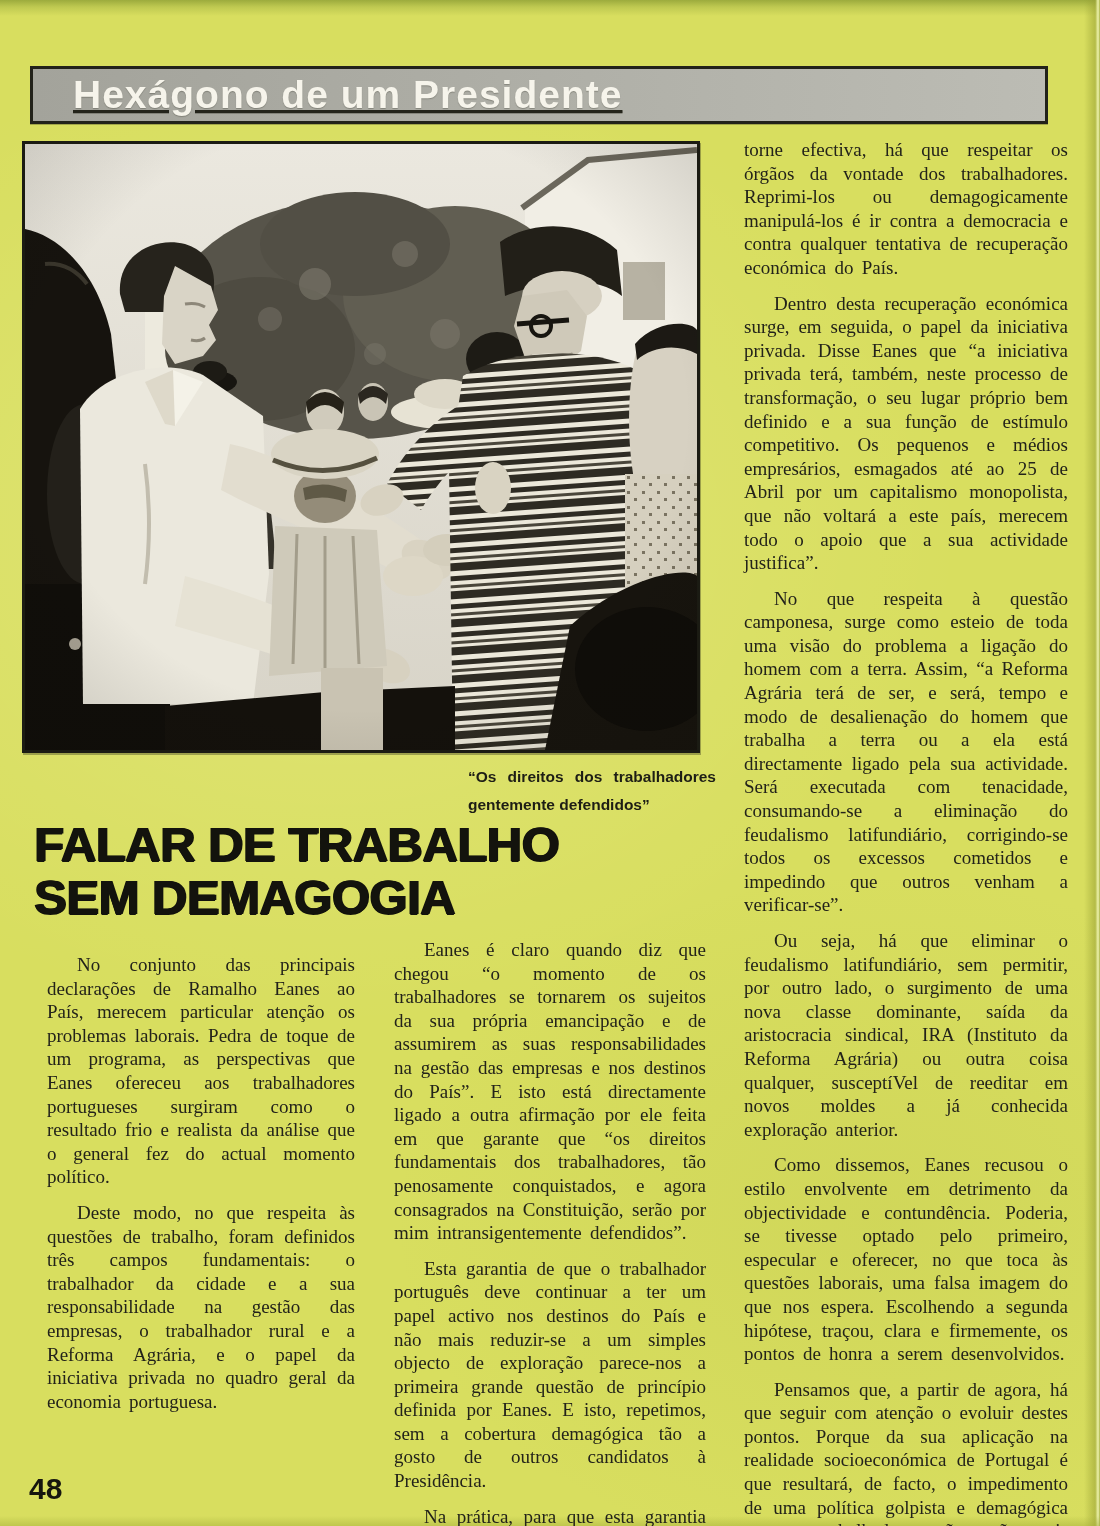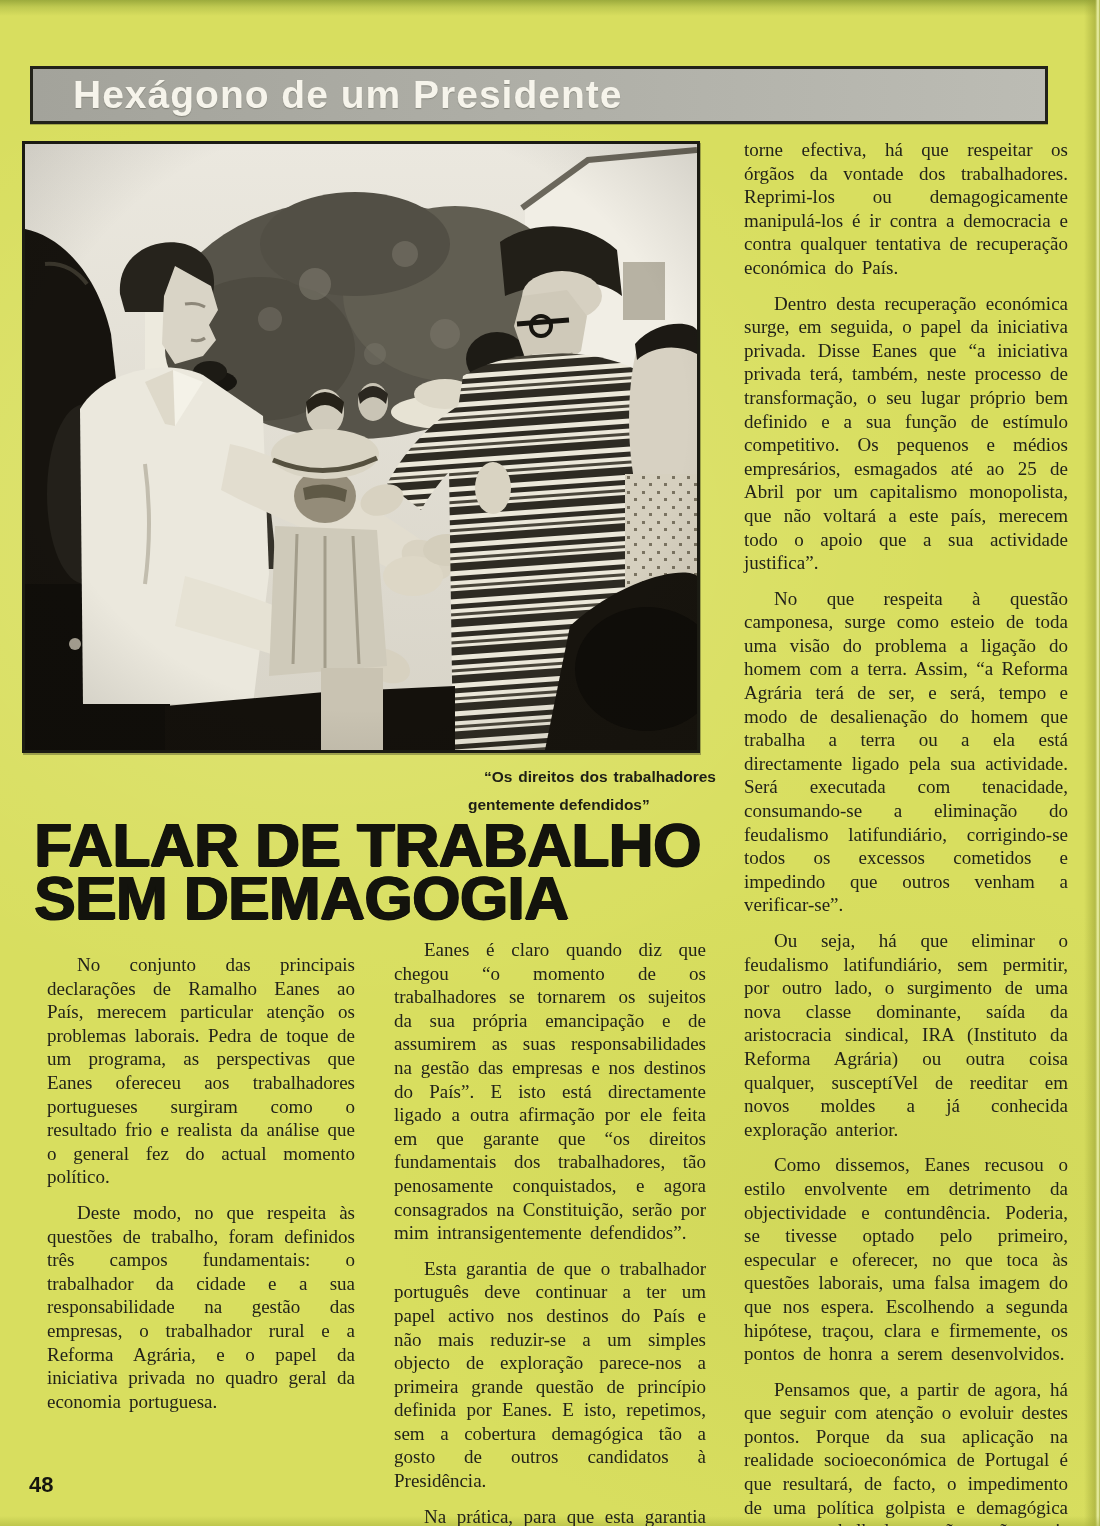--- a/index.html
+++ b/index.html
@@ -23,20 +23,21 @@
   .edge-bottom{position:absolute;left:0;bottom:0;width:100%;height:10px;
     background:linear-gradient(rgba(160,170,55,0), rgba(160,170,55,.45));}
 
   
   .banner{
     position:absolute;left:30px;top:66px;width:1012px;height:52px;
     background:linear-gradient(90deg,#a3a39b,#b0b0a8 55%,#bcbcb4);
     border:3px solid #22221a;
     display:flex;align-items:center;
     box-shadow:0 1px 0 rgba(0,0,0,.25);
+    text-decoration:underline;
   }
   .banner-title{
     font-family:"Liberation Sans", sans-serif;
     font-weight:700;font-size:39px;letter-spacing:1px;
     color:#f6f4eb;padding-left:40px;white-space:nowrap;
     text-shadow:0 1px 1px rgba(60,60,50,.35);
   }
 
   
   .photo{
@@ -46,27 +47,27 @@
   }
   .photo svg{display:block;}
 
   
   .caption{
     position:absolute;left:468px;top:763px;width:248px;
     font-family:"Liberation Sans", sans-serif;
     font-weight:700;font-size:15.5px;line-height:28px;color:#1d1d15;
   }
   .caption .cl{text-align:justify;}
-  .caption .cl.just{text-align-last:justify;margin-left:16px;}
+  .caption .cl.just{text-align-last:justify;}
 
   
   .headline{
     position:absolute;left:34px;top:818px;
     font-family:"Liberation Sans", sans-serif;
-    font-weight:700;font-size:62px;line-height:53px;
+    font-weight:700;font-size:49px;line-height:53px;
     letter-spacing:-0.5px;color:#13130d;
     text-shadow:1.3px 0 currentColor, -0.7px 0 currentColor, 0 0.8px currentColor;
     white-space:nowrap;
   }
 
   
   .col{
     position:absolute;
     font-size:19px;line-height:23.6px;
     text-align:justify;word-spacing:3.5px;
@@ -87,21 +88,21 @@
   .sig{
     font-family:"Liberation Sans", sans-serif;
     font-weight:700;font-size:28px;letter-spacing:3px;
     border-top:2.5px solid #14130c;padding:0 2px 0 1px;
     white-space:nowrap;
   }
 
   .page-number{
     position:absolute;left:29px;top:1472px;
     font-family:"Liberation Sans", sans-serif;
-    font-weight:700;font-size:22px;color:#15150e;
+    font-weight:700;font-size:30px;color:#15150e;
   }
 </style>
 </head>
 <body>
 
 <div id="page">
   <div class="edge-top"></div>
   <div class="edge-right"></div>
   <div class="edge-bottom"></div>
 

